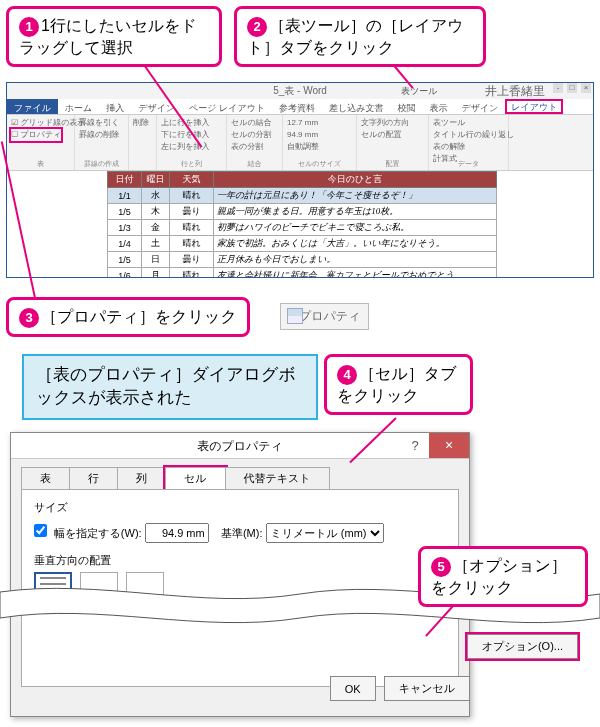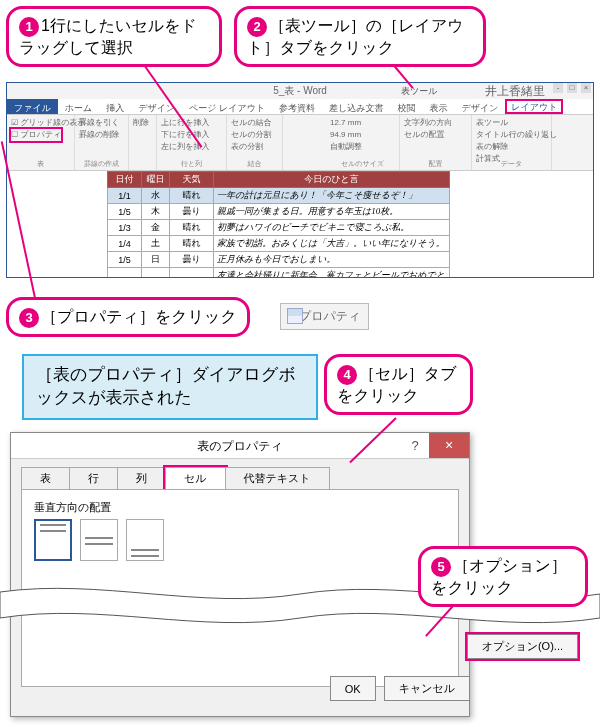--- a/index.html
+++ b/index.html
@@ -2,21 +2,21 @@
 <html><head>
 <meta charset="utf-8">
 <style>
 * { box-sizing: border-box; margin: 0; padding: 0; }
 body { width: 600px; height: 727px; font-family: "Meiryo", "Hiragino Sans", sans-serif; background: #fff; position: relative; overflow: hidden; font-size: 12px; }
 
 .callout {
   position: absolute;
   background: #fff;
   border: 3px solid #e6007e;
-  border-radius: 16px;
+  border-radius: 8px;
   padding: 6px 10px;
   font-size: 16px;
   line-height: 1.35;
   z-index: 30;
 }
 .callout .num {
   display: inline-flex;
   width: 20px; height: 20px;
   border-radius: 50%;
   background: #e6007e;
@@ -64,21 +64,21 @@
 .ribbon-tabs .tab.file { background: #2a579a; color: #fff; }
 .ribbon-tabs .tab.active { color: #2a579a; }
 .tab.highlight { border: 2px solid #e6007e; padding: 0 4px; }
 
 .ribbon-body { height: 56px; background: #f3f3f3; border-bottom: 1px solid #ccc; display: flex; font-size: 8px; color: #666; }
 .rgroup { border-right: 1px solid #ddd; padding: 2px 4px; position: relative; }
 .rgroup .label { position: absolute; bottom: 1px; left: 0; right: 0; text-align: center; font-size: 7px; color: #888; }
 .rline { white-space: nowrap; line-height: 12px; }
 
 .doc-area { background: #fff; padding: 0 100px; }
-table.wtable { border-collapse: collapse; width: 343px; font-size: 9px; }
+table.wtable { border-collapse: collapse; width: 390px; font-size: 9px; }
 table.wtable th { background: #a04040; color: #fff; border: 1px solid #777; padding: 1px 3px; font-weight: normal; }
 table.wtable td { border: 1px solid #aaa; padding: 1px 3px; height: 14px; font-style: italic; font-family: serif; }
 .sel-row td { background: #d0e0ef; }
 table.wtable td.date, table.wtable td.day, table.wtable td.weather { font-style: normal; text-align: center; font-family: sans-serif; }
 
 .prop-btn-icon {
   position: absolute;
   left: 280px; top: 303px;
   background: #f3f3f3;
   border: 1px solid #bbb;
@@ -207,21 +207,21 @@
       <div class="rline">下に行を挿入</div>
       <div class="rline">左に列を挿入</div>
       <div class="label">行と列</div>
     </div>
     <div class="rgroup" style="width:56px;">
       <div class="rline">セルの結合</div>
       <div class="rline">セルの分割</div>
       <div class="rline">表の分割</div>
       <div class="label">結合</div>
     </div>
-    <div class="rgroup" style="width:74px;margin-left:43px;">
+    <div class="rgroup" style="width:74px;">
       <div class="rline">12.7 mm</div>
       <div class="rline">94.9 mm</div>
       <div class="rline">自動調整</div>
       <div class="label">セルのサイズ</div>
     </div>
     <div class="rgroup" style="width:72px;">
       <div class="rline">文字列の方向</div>
       <div class="rline">セルの配置</div>
       <div class="label">配置</div>
     </div>
@@ -304,20 +304,31 @@
   </div>
   <div class="dlg-tabs">
     <div class="dtab">表</div>
     <div class="dtab">行</div>
     <div class="dtab">列</div>
     <div class="dtab dactive dhl">セル</div>
     <div class="dtab">代替テキスト</div>
   </div>
   <div class="dlg-body">
     <div class="sec">
+      <div>サイズ</div>
+      <div style="margin-top:8px;">
+        <input type="checkbox" class="chk" checked="" style="">
+        <span>幅を指定する(W):</span>
+        <input class="num" value="94.9 mm" style="">
+        &nbsp;&nbsp;
+        <span>基準(M):</span>
+        <select class="unit"><option>ミリメートル (mm)</option></select>
+      </div>
+    </div>
+    <div class="sec">
       <div>垂直方向の配置</div>
       <div class="valign">
         <div class="vbox top sel"></div>
         <div class="vbox mid"></div>
         <div class="vbox bot"></div>
       </div>
     </div>
   </div>
 </div>
 

